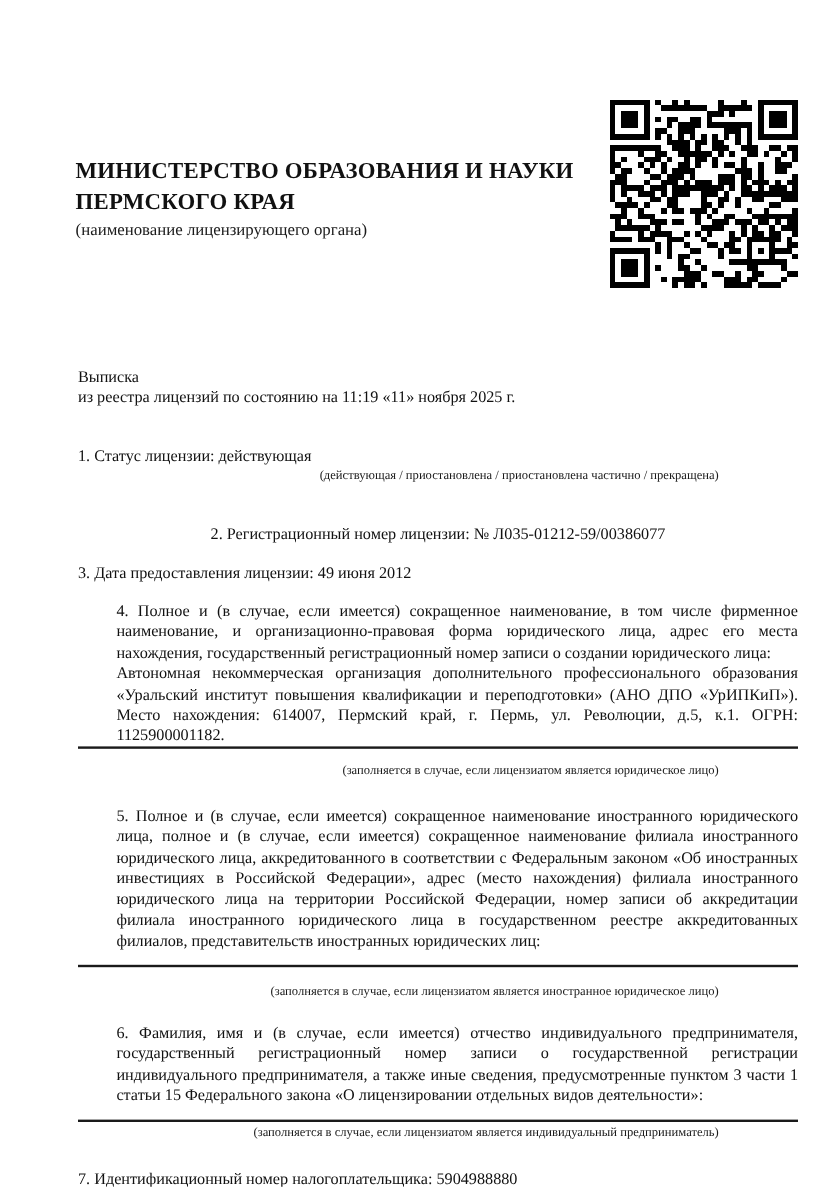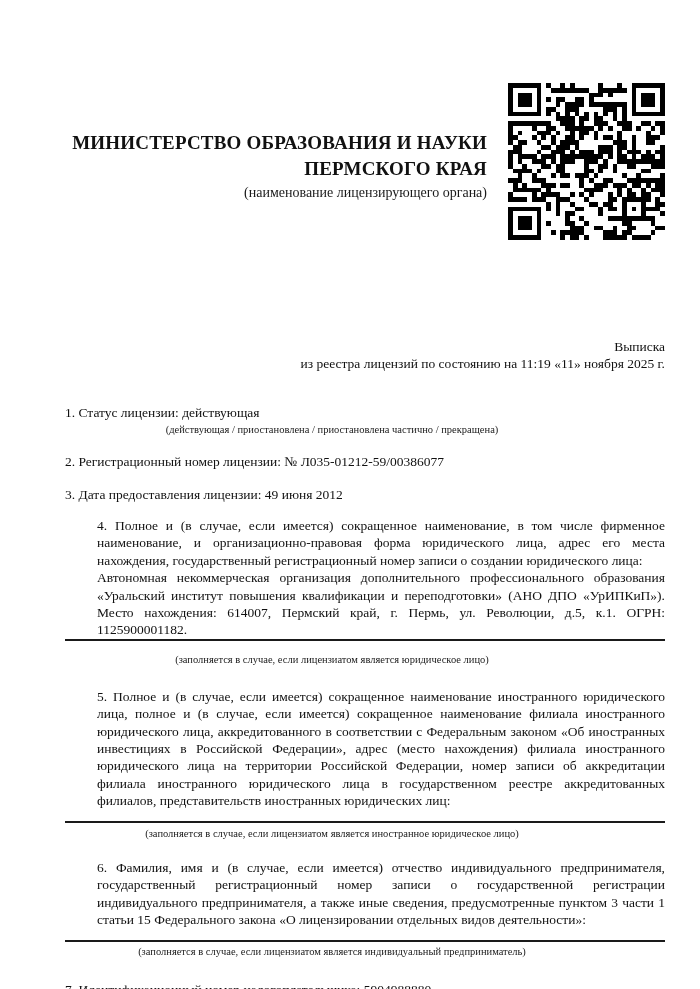--- a/index.html
+++ b/index.html
@@ -5,55 +5,55 @@
   html,body{margin:0;padding:0;}
   body{
     width:700px;height:989px;position:relative;
     background:#ffffff;overflow:hidden;
     font-family:"Liberation Serif","DejaVu Serif",serif;
     color:#111111;
     -webkit-font-smoothing:antialiased;
   }
   .org-block{
     position:absolute;left:63px;top:130px;width:424px;
-    text-align:right;
+    text-align:left;
   }
   .org-line{
     font-size:19px;font-weight:bold;line-height:26px;letter-spacing:0.2px;
   }
   .org-cap{
     font-size:14px;line-height:12px;margin-top:5px;color:#1a1a1a;
   }
   .qr-wrap{
     position:absolute;left:508px;top:83px;width:157px;height:157px;
   }
   .qr-wrap svg{display:block;width:157px;height:157px;shape-rendering:crispEdges;}
   .content{
     position:absolute;left:65px;top:305px;width:600px;
     font-size:13.5px;line-height:18px;
   }
-  .doc-title{text-align:right;line-height:17px;font-size:13.5px;margin-top:33px;}
+  .doc-title{text-align:left;line-height:17px;font-size:13.5px;}
   .single{white-space:nowrap;}
   .s1{margin-top:32px;}
   .caption{
-    font-size:10.5px;line-height:14px;text-align:center;
+    font-size:10.5px;line-height:14px;text-align:right;
     padding-right:66px;color:#1a1a1a;
   }
   .cap1{margin-top:1px;}
-  .s2{margin-top:16px;}
+  .s2{margin-top:32px;text-align:center;}
   .s3{margin-top:15px;}
   .para{text-align:justify;line-height:17.4px;margin-left:32px;}
   .s4{margin-top:13px;}
   .rule{
     border:none;border-top:2px solid #1a1a1a;height:0;margin:0;
   }
   .cap4{margin-top:12px;}
   .s5{margin-top:21px;}
   .rule5{margin-top:11px;}
-  .cap5{margin-top:4px;}
+  .cap5{margin-top:14px;}
   .s6{margin-top:18px;}
   .rule6{margin-top:12px;}
   .cap6{margin-top:3px;}
   .s7{margin-top:22px;}
   .pagenum{
     margin-top:9px;text-align:center;font-size:13.5px;line-height:16px;
     padding-right:0;
   }
 </style>
 </head>

